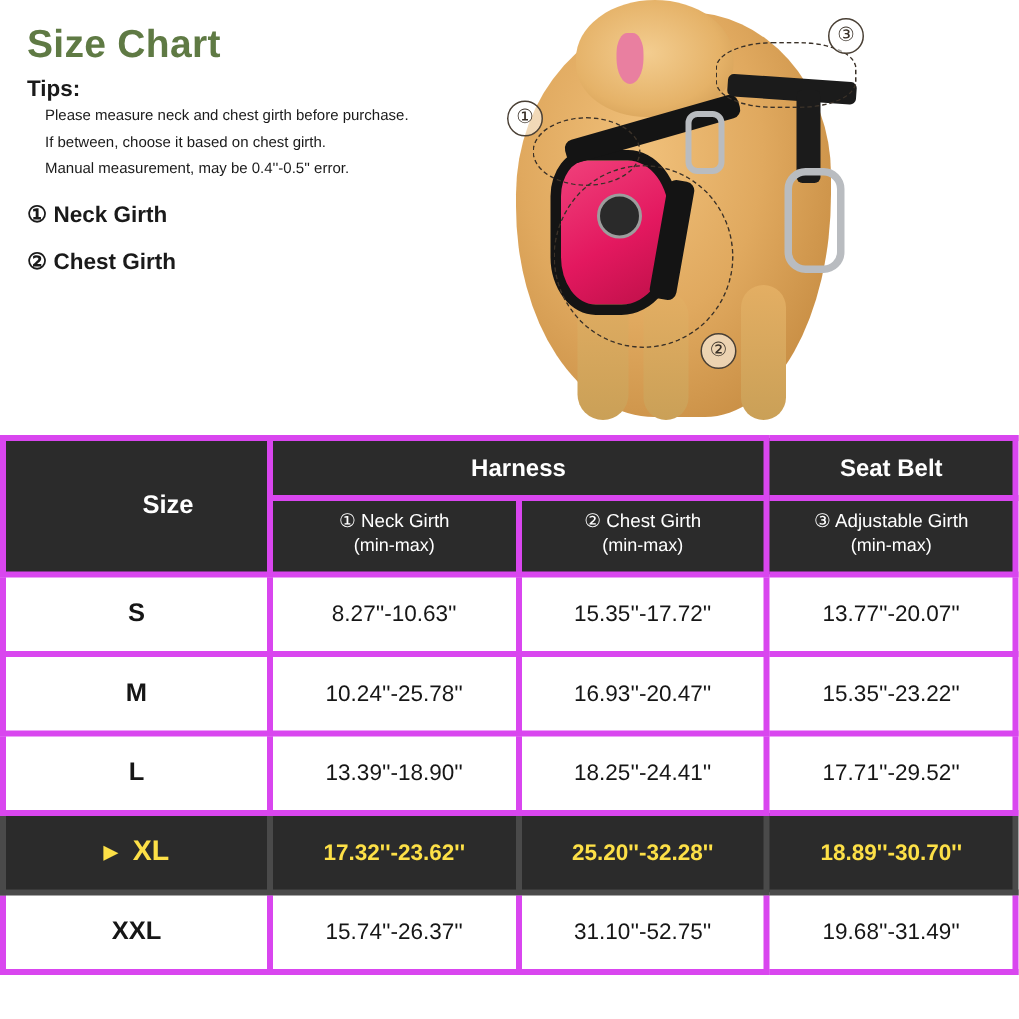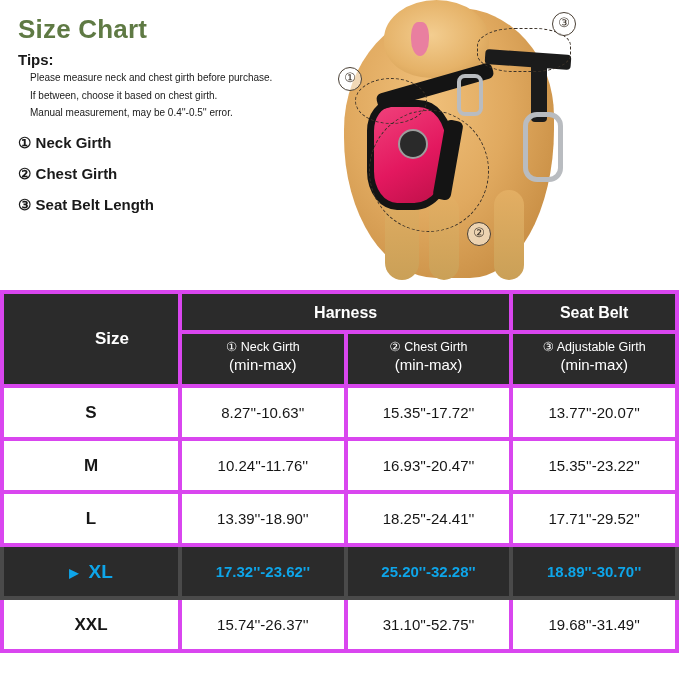--- a/index.html
+++ b/index.html
@@ -236,35 +236,35 @@
     padding: 10px 0 8px 0;
   }
   .th-sub {
     font-size: 12.5px;
     font-weight: normal;
     padding: 6px 0 10px 0;
     line-height: 1.25;
   }
   .th-sub .sub-small {
     display: block;
-    font-size: 15px;
+    font-size: 12px;
   }
   tbody td {
     height: 47px;
     font-size: 15px;
     background: #ffffff;
     color: #161616;
   }
   tbody td.size-cell {
     font-size: 17px;
     font-weight: bold;
   }
   tr.highlight td {
     background: #2b2b2b;
-    color: #0ea5e9;
+    color: #fde047;
     font-weight: bold;
     border-color: #4a4a4a;
   }
   tr.highlight td.size-cell {
     font-size: 19px;
   }
   .arrow {
     display: inline-block;
     margin-right: 10px;
     font-size: 12px;
@@ -280,21 +280,20 @@
 
     <div class="title">Size Chart</div>
     <div class="tips-label">Tips:</div>
     <div class="tips-line">Please measure neck and chest girth before purchase.</div>
     <div class="tips-line">If between, choose it based on chest girth.</div>
     <div class="tips-line">Manual measurement, may be 0.4''-0.5'' error.</div>
 
     <div class="legend">
       <div class="legend-line">① Neck Girth</div>
       <div class="legend-line">② Chest Girth</div>
-      <div class="legend-line">③ Seat Belt Length</div>
     </div>
 
     <div class="photo">
       <div class="dog-body"></div>
       <div class="dog-head"></div>
       <div class="dog-tongue"></div>
       <div class="dog-leg leg1"></div>
       <div class="dog-leg leg2"></div>
       <div class="dog-leg leg3"></div>
 
@@ -343,21 +342,21 @@
     </thead>
     <tbody>
       <tr>
         <td class="size-cell">S</td>
         <td>8.27''-10.63''</td>
         <td>15.35''-17.72''</td>
         <td>13.77''-20.07''</td>
       </tr>
       <tr>
         <td class="size-cell">M</td>
-        <td>10.24''-11.76''</td>
+        <td>10.24''-25.78''</td>
         <td>16.93''-20.47''</td>
         <td>15.35''-23.22''</td>
       </tr>
       <tr>
         <td class="size-cell">L</td>
         <td>13.39''-18.90''</td>
         <td>18.25''-24.41''</td>
         <td>17.71''-29.52''</td>
       </tr>
       <tr class="highlight">

